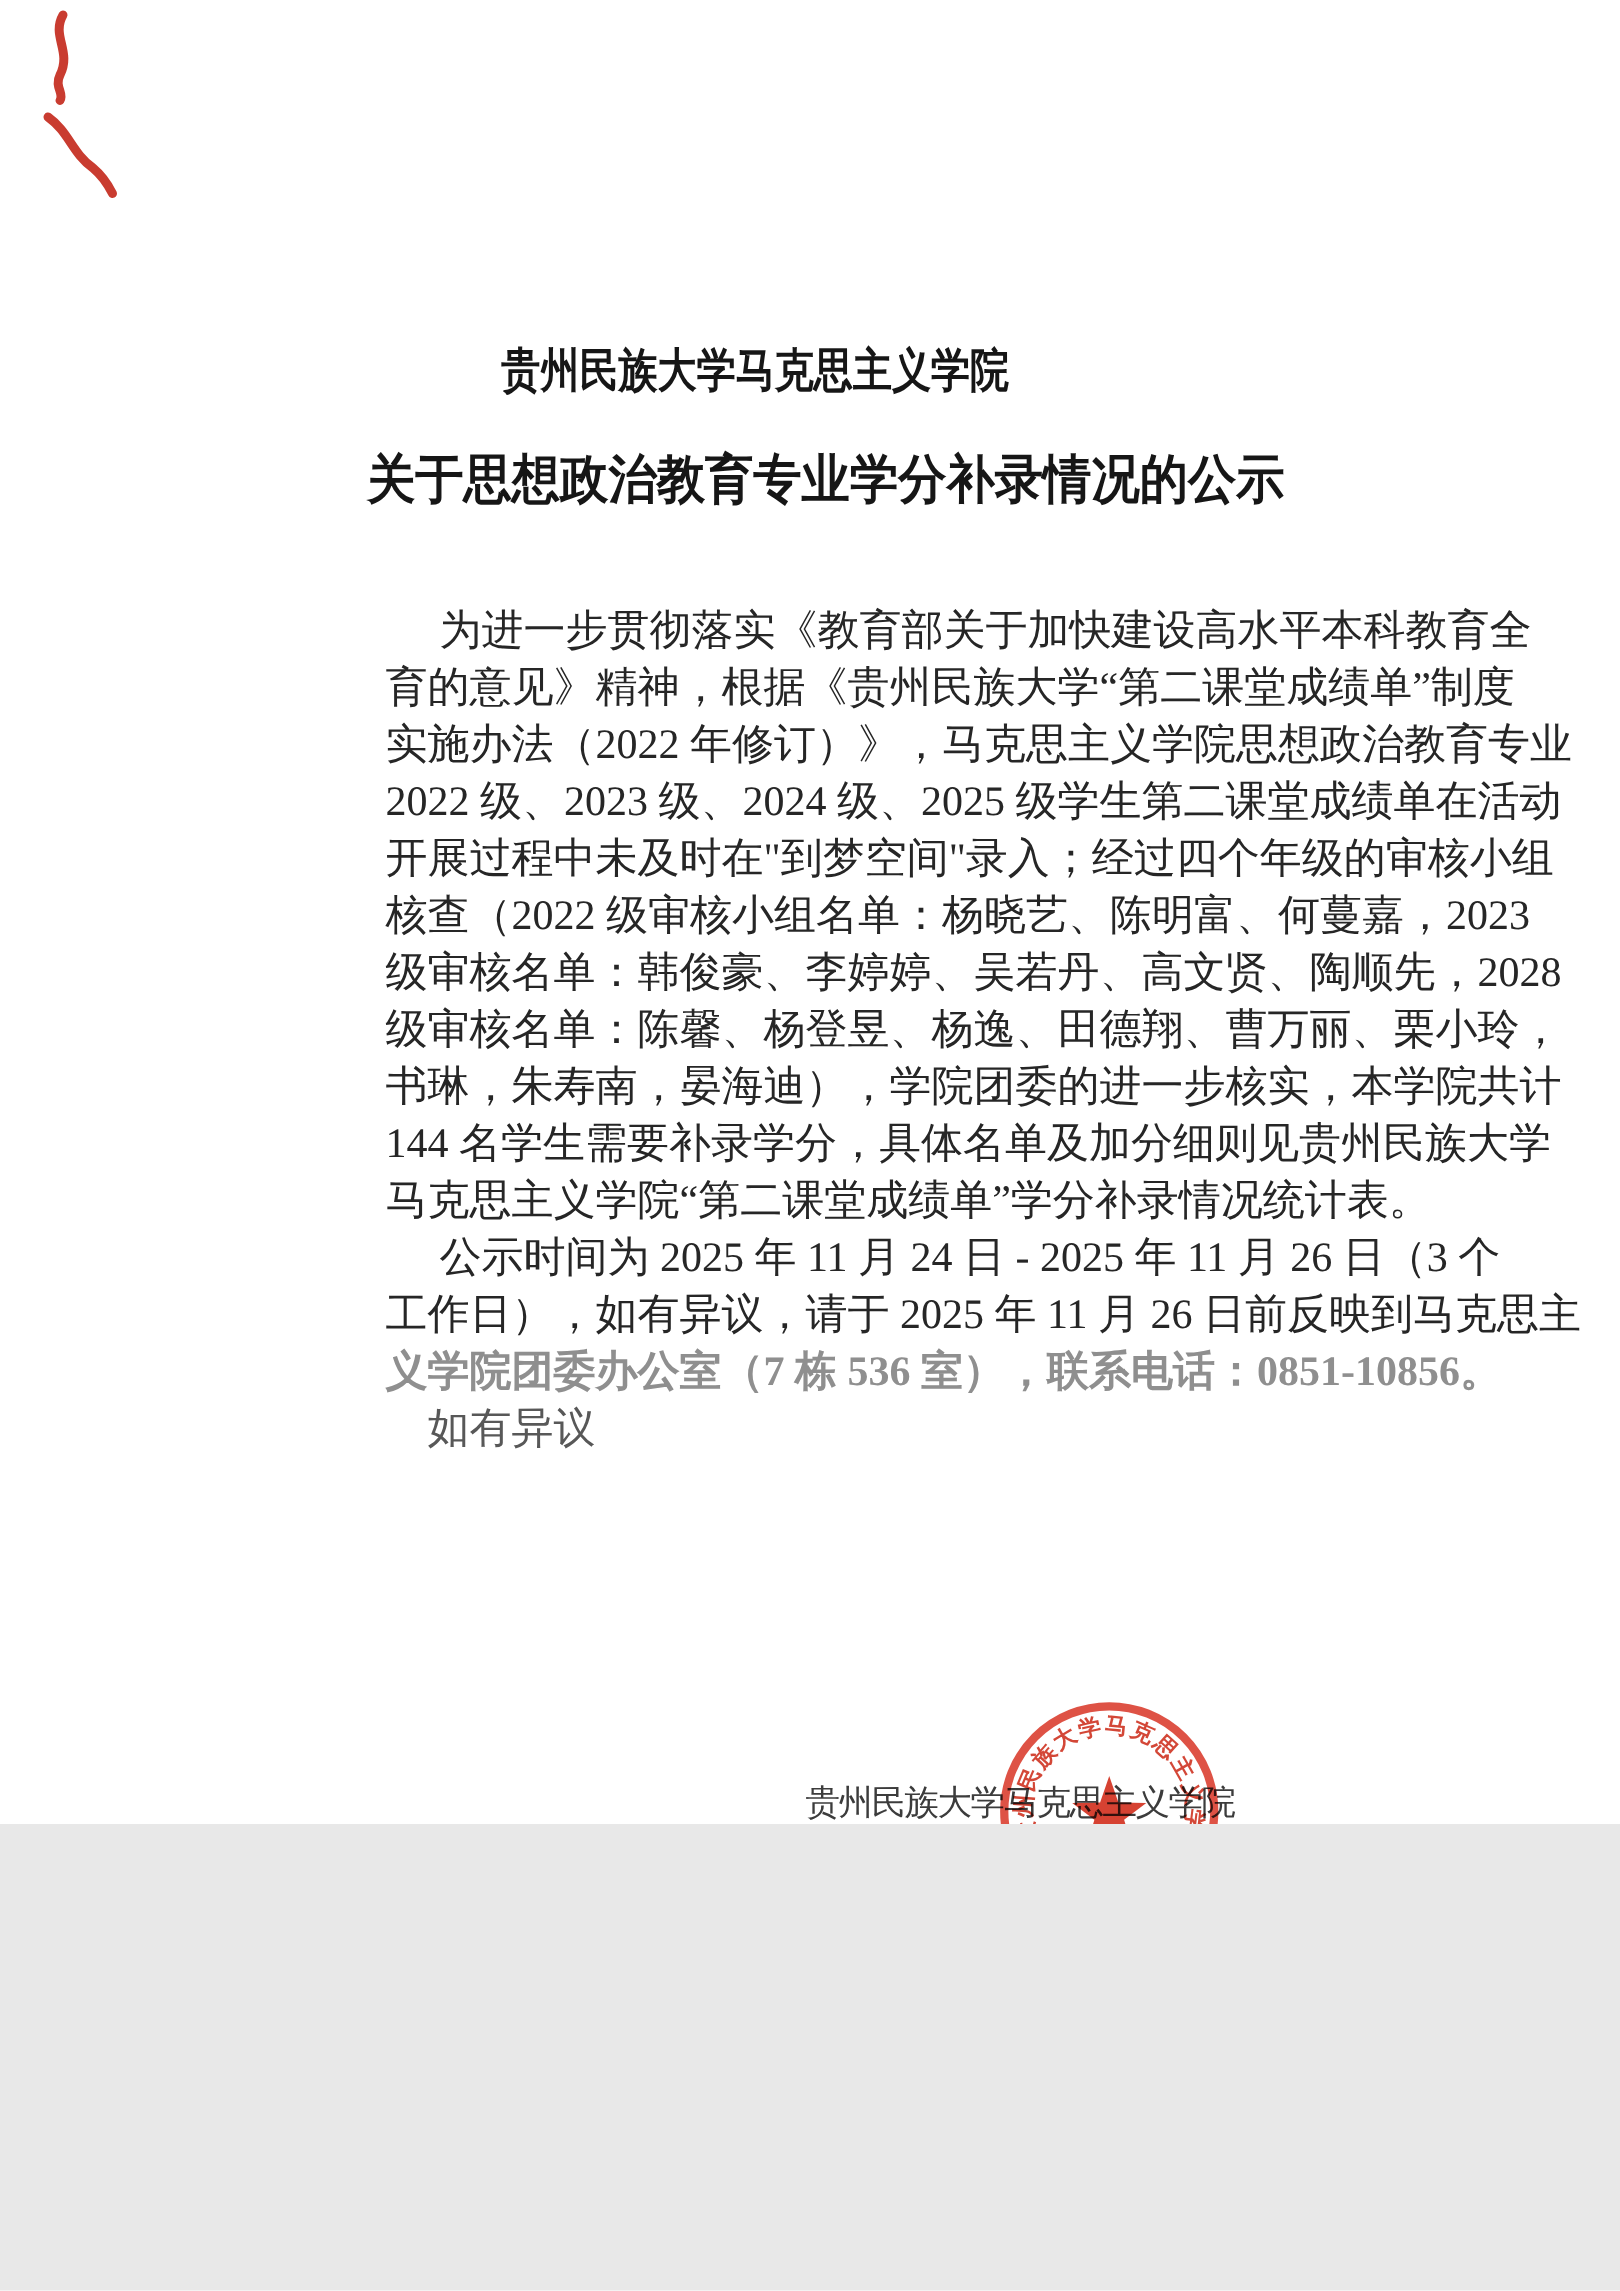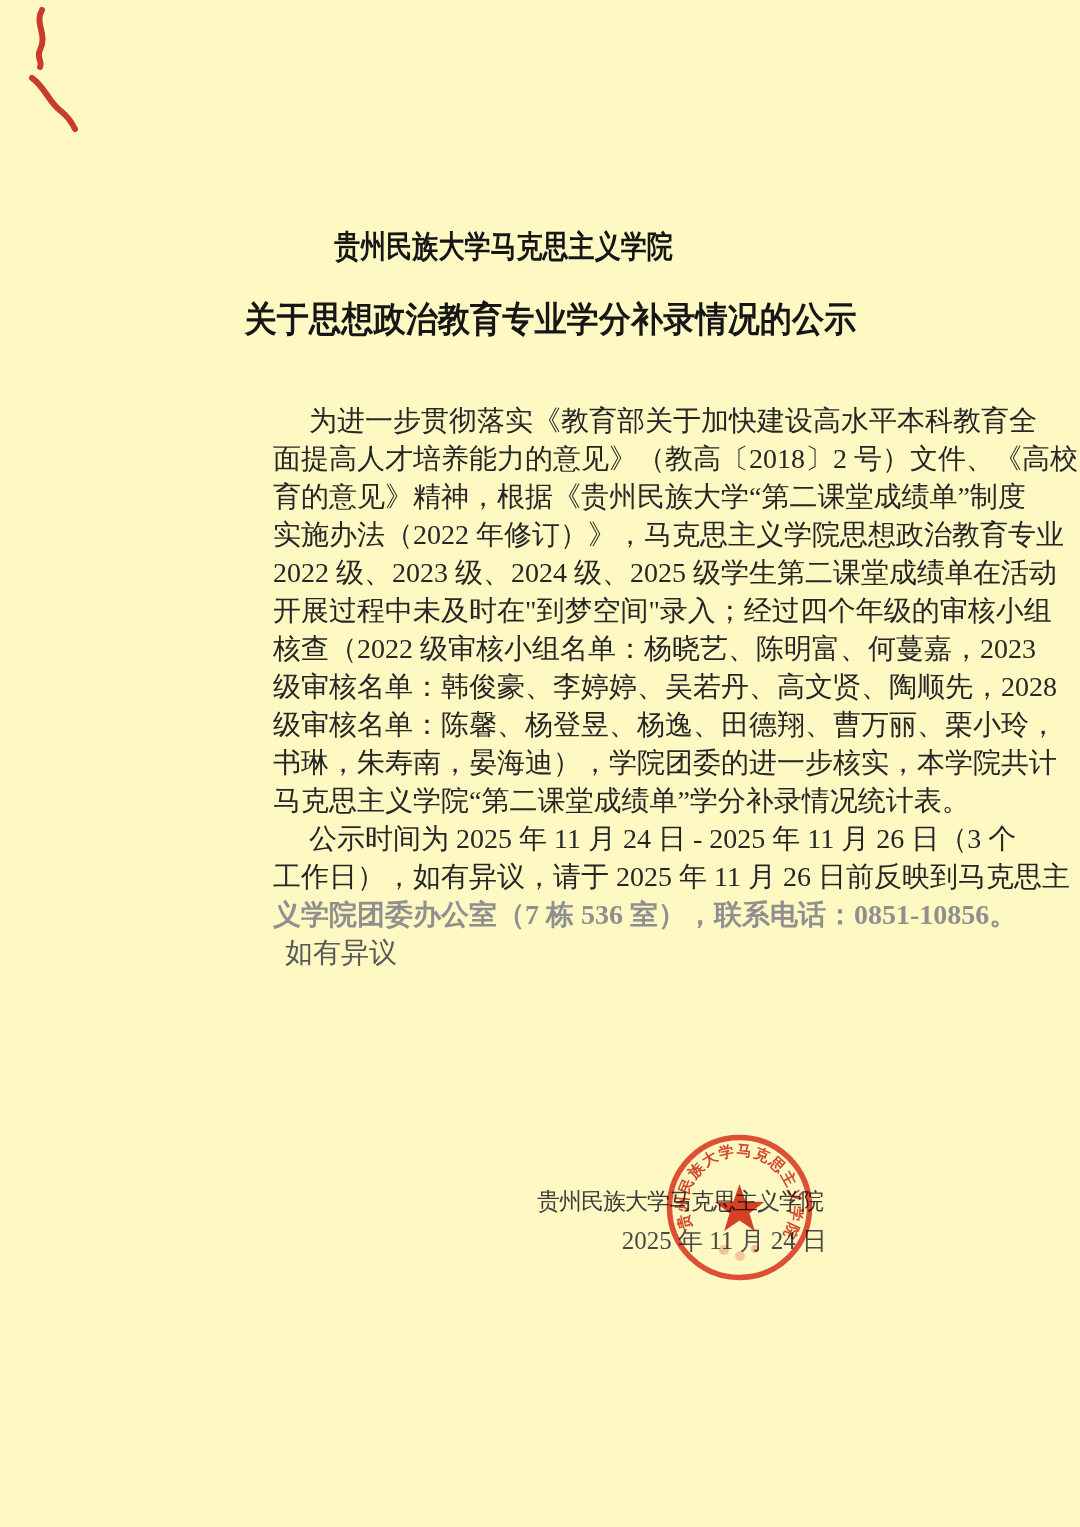--- a/index.html
+++ b/index.html
@@ -1,38 +1,38 @@
 <!DOCTYPE html>
 <html><head>
 <meta charset="utf-8">
 <style>
   * { margin:0; padding:0; box-sizing:border-box; }
   html,body { background:#e8e8e8; }
   .page {
-    position:relative; width:1080px; height:1527px; background:#fef9c3;
+    position:relative; width:1080px; height:1216px; background:#ffffff;
     font-family:"Liberation Serif","DejaVu Serif",serif;
     overflow:hidden; margin:0 auto;
   }
   .title-row { position:absolute; width:100%; display:flex; justify-content:center; }
   .title-row .t {
     font-family:"Liberation Sans","DejaVu Sans",sans-serif;
     font-weight:700; color:#161616; white-space:nowrap;
   }
   .title1-row { top:226px; }
   .title1-row .t { font-size:31px; transform:translateX(-37px) scaleX(.84); }
   .title2-row { top:296px; }
   .title2-row .t { font-size:35px; transform:translateX(10px) scaleX(.92); }
 
   .body-block {
     position:absolute; left:257px; top:402px; width:622px;
     font-size:28px; color:#262626;
   }
   .line {
     height:38px; line-height:38px; white-space:nowrap;
-    text-align:justify; text-align-last:justify;margin-left:16px;
+    text-align:justify; text-align-last:justify;
   }
   .line.indent { text-indent:36px; }
   .line.end { text-align-last:left; }
   .line.faded { color:#8f8f8f;font-weight:bold; }
   .closing-line {
     height:38px; line-height:38px; color:#585858; text-indent:28px;
     text-align-last:left;
   }
 
   .signature-org {
@@ -66,29 +66,29 @@
   <div class="title-row title1-row">
     <div class="t">贵州民族大学马克思主义学院</div>
   </div>
   <div class="title-row title2-row">
     <div class="t">关于思想政治教育专业学分补录情况的公示</div>
   </div>
 
   <div class="body-block">
     <div>
       <div class="line indent">为进一步贯彻落实《教育部关于加快建设高水平本科教育全</div>
-      <div class="line">面提高人才培养能力的意见》（教高〔2018〕2 号）文件、《高校</div>
       <div class="line">育的意见》精神，根据《贵州民族大学“第二课堂成绩单”制度</div>
       <div class="line">实施办法（2022 年修订）》，马克思主义学院思想政治教育专业</div>
       <div class="line">2022 级、2023 级、2024 级、2025 级学生第二课堂成绩单在活动</div>
       <div class="line">开展过程中未及时在"到梦空间"录入；经过四个年级的审核小组</div>
       <div class="line">核查（2022 级审核小组名单：杨晓艺、陈明富、何蔓嘉，2023</div>
       <div class="line">级审核名单：韩俊豪、李婷婷、吴若丹、高文贤、陶顺先，2028</div>
       <div class="line">级审核名单：陈馨、杨登昱、杨逸、田德翔、曹万丽、栗小玲，</div>
       <div class="line">书琳，朱寿南，晏海迪），学院团委的进一步核实，本学院共计</div>
+      <div class="line">144 名学生需要补录学分，具体名单及加分细则见贵州民族大学</div>
       <div class="line end">马克思主义学院“第二课堂成绩单”学分补录情况统计表。</div>
     </div>
     <div>
       <div class="line indent">公示时间为 2025 年 11 月 24 日 - 2025 年 11 月 26 日（3 个</div>
       <div class="line">工作日），如有异议，请于 2025 年 11 月 26 日前反映到马克思主</div>
       <div class="line end faded">义学院团委办公室（7 栋 536 室），联系电话：0851-10856。</div>
     </div>
     <div class="closing-line">如有异议</div>
   </div>
 

